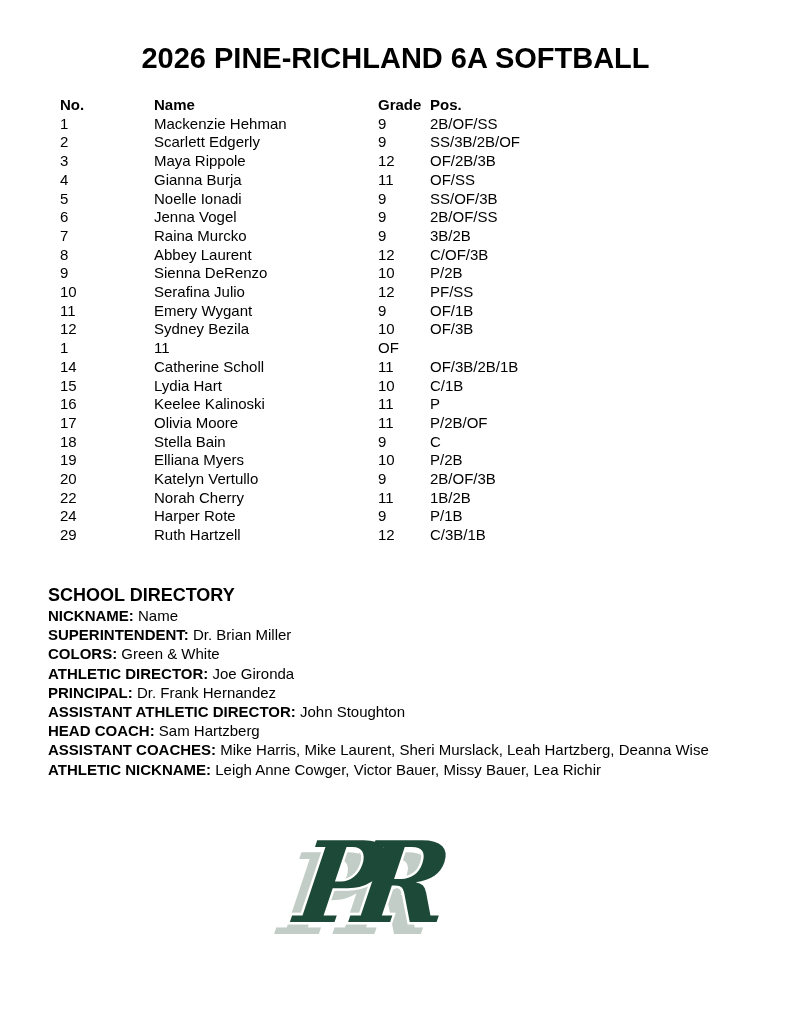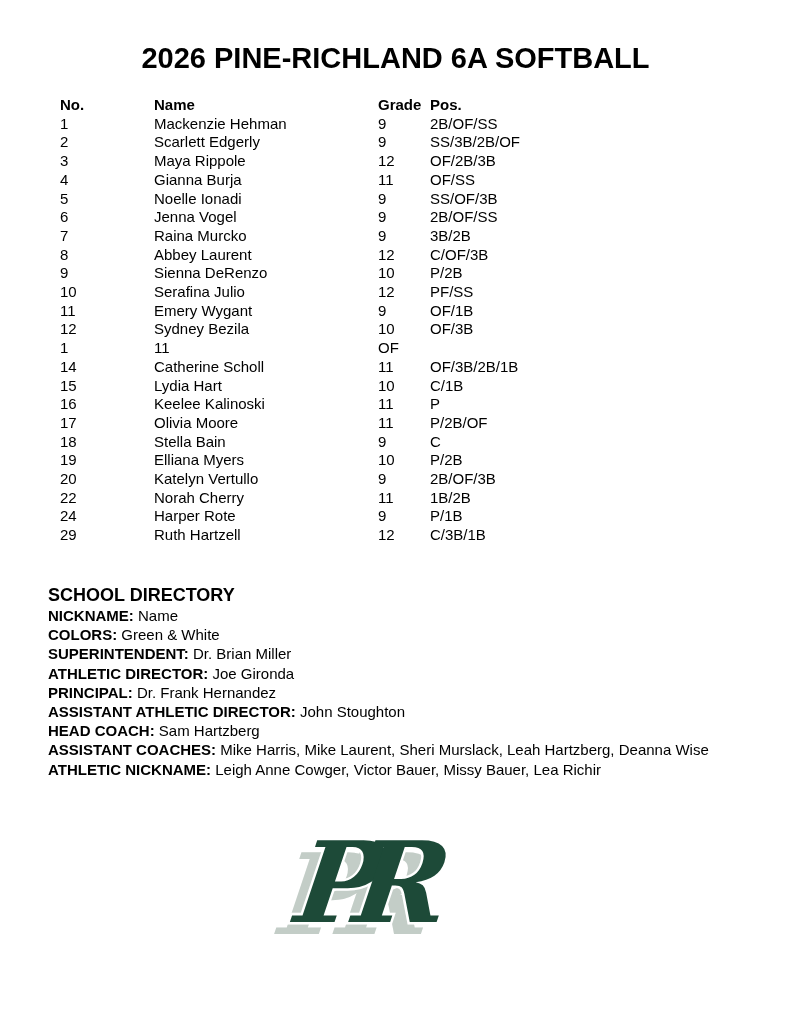--- a/index.html
+++ b/index.html
@@ -210,22 +210,22 @@
           <span class="cell cell-grade">12</span>
           <span class="cell cell-pos">C/3B/1B</span>
         </div>
       </div>
   </div>
 
   <div class="directory">
     <h2 class="dir-heading">SCHOOL DIRECTORY</h2>
     <div id="directory-entries">
         <div class="dir-line"><span class="dir-label">NICKNAME: </span><span class="dir-value">Name</span></div>
+        <div class="dir-line"><span class="dir-label">SUPERINTENDENT: </span><span class="dir-value">Dr. Brian Miller</span></div>
         <div class="dir-line"><span class="dir-label">COLORS: </span><span class="dir-value">Green &amp; White</span></div>
-        <div class="dir-line"><span class="dir-label">SUPERINTENDENT: </span><span class="dir-value">Dr. Brian Miller</span></div>
         <div class="dir-line"><span class="dir-label">ATHLETIC DIRECTOR: </span><span class="dir-value">Joe Gironda</span></div>
         <div class="dir-line"><span class="dir-label">PRINCIPAL: </span><span class="dir-value">Dr. Frank Hernandez</span></div>
         <div class="dir-line"><span class="dir-label">ASSISTANT ATHLETIC DIRECTOR: </span><span class="dir-value">John Stoughton</span></div>
         <div class="dir-line"><span class="dir-label">HEAD COACH: </span><span class="dir-value">Sam Hartzberg</span></div>
         <div class="dir-line"><span class="dir-label">ASSISTANT COACHES: </span><span class="dir-value">Mike Harris, Mike Laurent, Sheri Murslack, Leah Hartzberg, Deanna Wise</span></div>
         <div class="dir-line"><span class="dir-label">ATHLETIC NICKNAME: </span><span class="dir-value">Leigh Anne Cowger, Victor Bauer, Missy Bauer, Lea Richir</span></div>
       </div>
   </div>
 
   <div class="logo-wrap">

